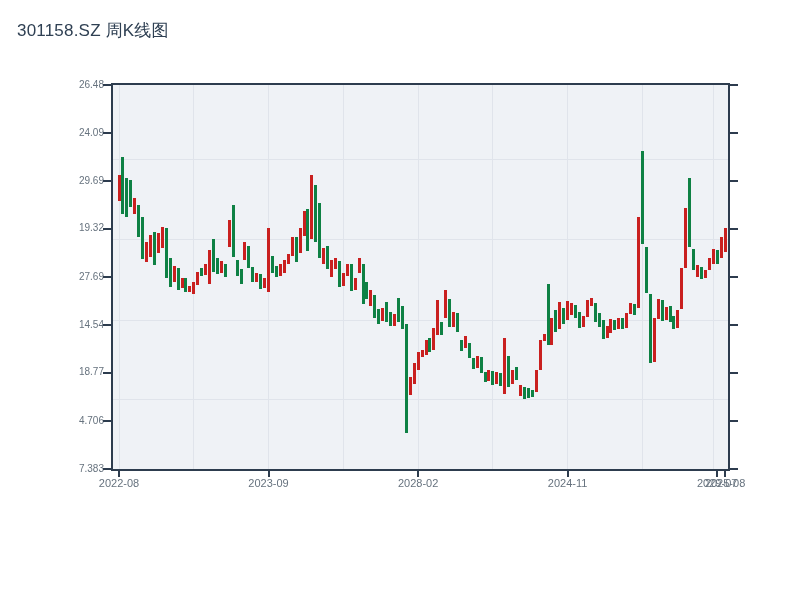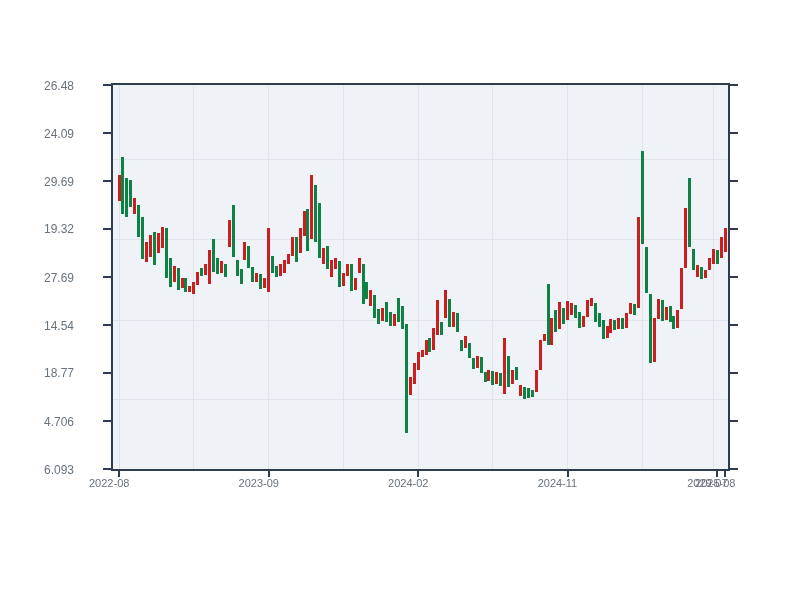--- a/index.html
+++ b/index.html
@@ -13,30 +13,31 @@
   .stats .stat{margin-right:13px;}
   .plot-frame{
     position:absolute;left:111px;top:83px;width:615px;height:384px;
     border:2px solid #2d3c4e;background:#eff2f6;
   }
   .hgrid{position:absolute;left:0;width:615px;height:1px;background:#e0e4eb;}
   .vgrid{position:absolute;top:0;height:384px;width:1px;background:#e0e4eb;}
   .candle{position:absolute;width:3px;}
   .candle.up{background:#c9201f;}
   .candle.down{background:#0e8144;}
-  .ytick-label{position:absolute;width:60px;text-align:left;font-size:12px;color:#66727e;}
-  .xtick-label{position:absolute;width:60px;font-size:11px;color:#66727e;top:477px;}
+  .ytick-label{position:absolute;width:60px;text-align:right;font-size:10px;color:#66727e;}
+  .xtick-label{position:absolute;width:60px;text-align:center;font-size:11px;color:#66727e;top:477px;}
   .tick{position:absolute;background:#2d3c4e;}
   .tick.h{width:8px;height:2px;}
   .tick.v{width:2px;height:6px;top:471px;}
 </style>
 </head>
 <body>
 
 <div id="screen">
+  <div class="title">301158.SZ 周K线图</div>
 
   <div class="plot-frame">
       <div class="hgrid" style="top: 74px;"></div>
       <div class="hgrid" style="top: 153.8px;"></div>
       <div class="hgrid" style="top: 234.9px;"></div>
       <div class="hgrid" style="top: 313.9px;"></div>
       <div class="vgrid" style="left: 5.5px;"></div>
       <div class="vgrid" style="left: 80.3px;"></div>
       <div class="vgrid" style="left: 155px;"></div>
       <div class="vgrid" style="left: 229.8px;"></div>
@@ -219,28 +220,28 @@
       <div class="tick h" style="left: 730px; top: 276.03px;"></div>
       <div class="ytick-label" style="left: 44px; top: 318.588px;">14.54</div>
       <div class="tick h" style="left: 103px; top: 324.088px;"></div>
       <div class="tick h" style="left: 730px; top: 324.088px;"></div>
       <div class="ytick-label" style="left: 44px; top: 366.445px;">18.77</div>
       <div class="tick h" style="left: 103px; top: 371.945px;"></div>
       <div class="tick h" style="left: 730px; top: 371.945px;"></div>
       <div class="ytick-label" style="left: 44px; top: 414.503px;">4.706</div>
       <div class="tick h" style="left: 103px; top: 420.003px;"></div>
       <div class="tick h" style="left: 730px; top: 420.003px;"></div>
-      <div class="ytick-label" style="left: 44px; top: 462.5px;">6.093</div>
+      <div class="ytick-label" style="left: 44px; top: 462.5px;">7.383</div>
       <div class="tick h" style="left: 103px; top: 468px;"></div>
       <div class="tick h" style="left: 730px; top: 468px;"></div>
       <div class="xtick-label" style="left: 89px;">2022-08</div>
       <div class="tick v" style="left: 118px;"></div>
       <div class="xtick-label" style="left: 238.549px;">2023-09</div>
       <div class="tick v" style="left: 267.549px;"></div>
-      <div class="xtick-label" style="left: 388.098px;">2024-02</div>
+      <div class="xtick-label" style="left: 388.098px;">2028-02</div>
       <div class="tick v" style="left: 417.098px;"></div>
       <div class="xtick-label" style="left: 537.647px;">2024-11</div>
       <div class="tick v" style="left: 566.647px;"></div>
       <div class="xtick-label" style="left: 687.196px;">2029-07</div>
       <div class="tick v" style="left: 716.196px;"></div>
       <div class="xtick-label" style="left: 695.067px;">2025-08</div>
       <div class="tick v" style="left: 724.067px;"></div>
     </div>
 </div>
 

